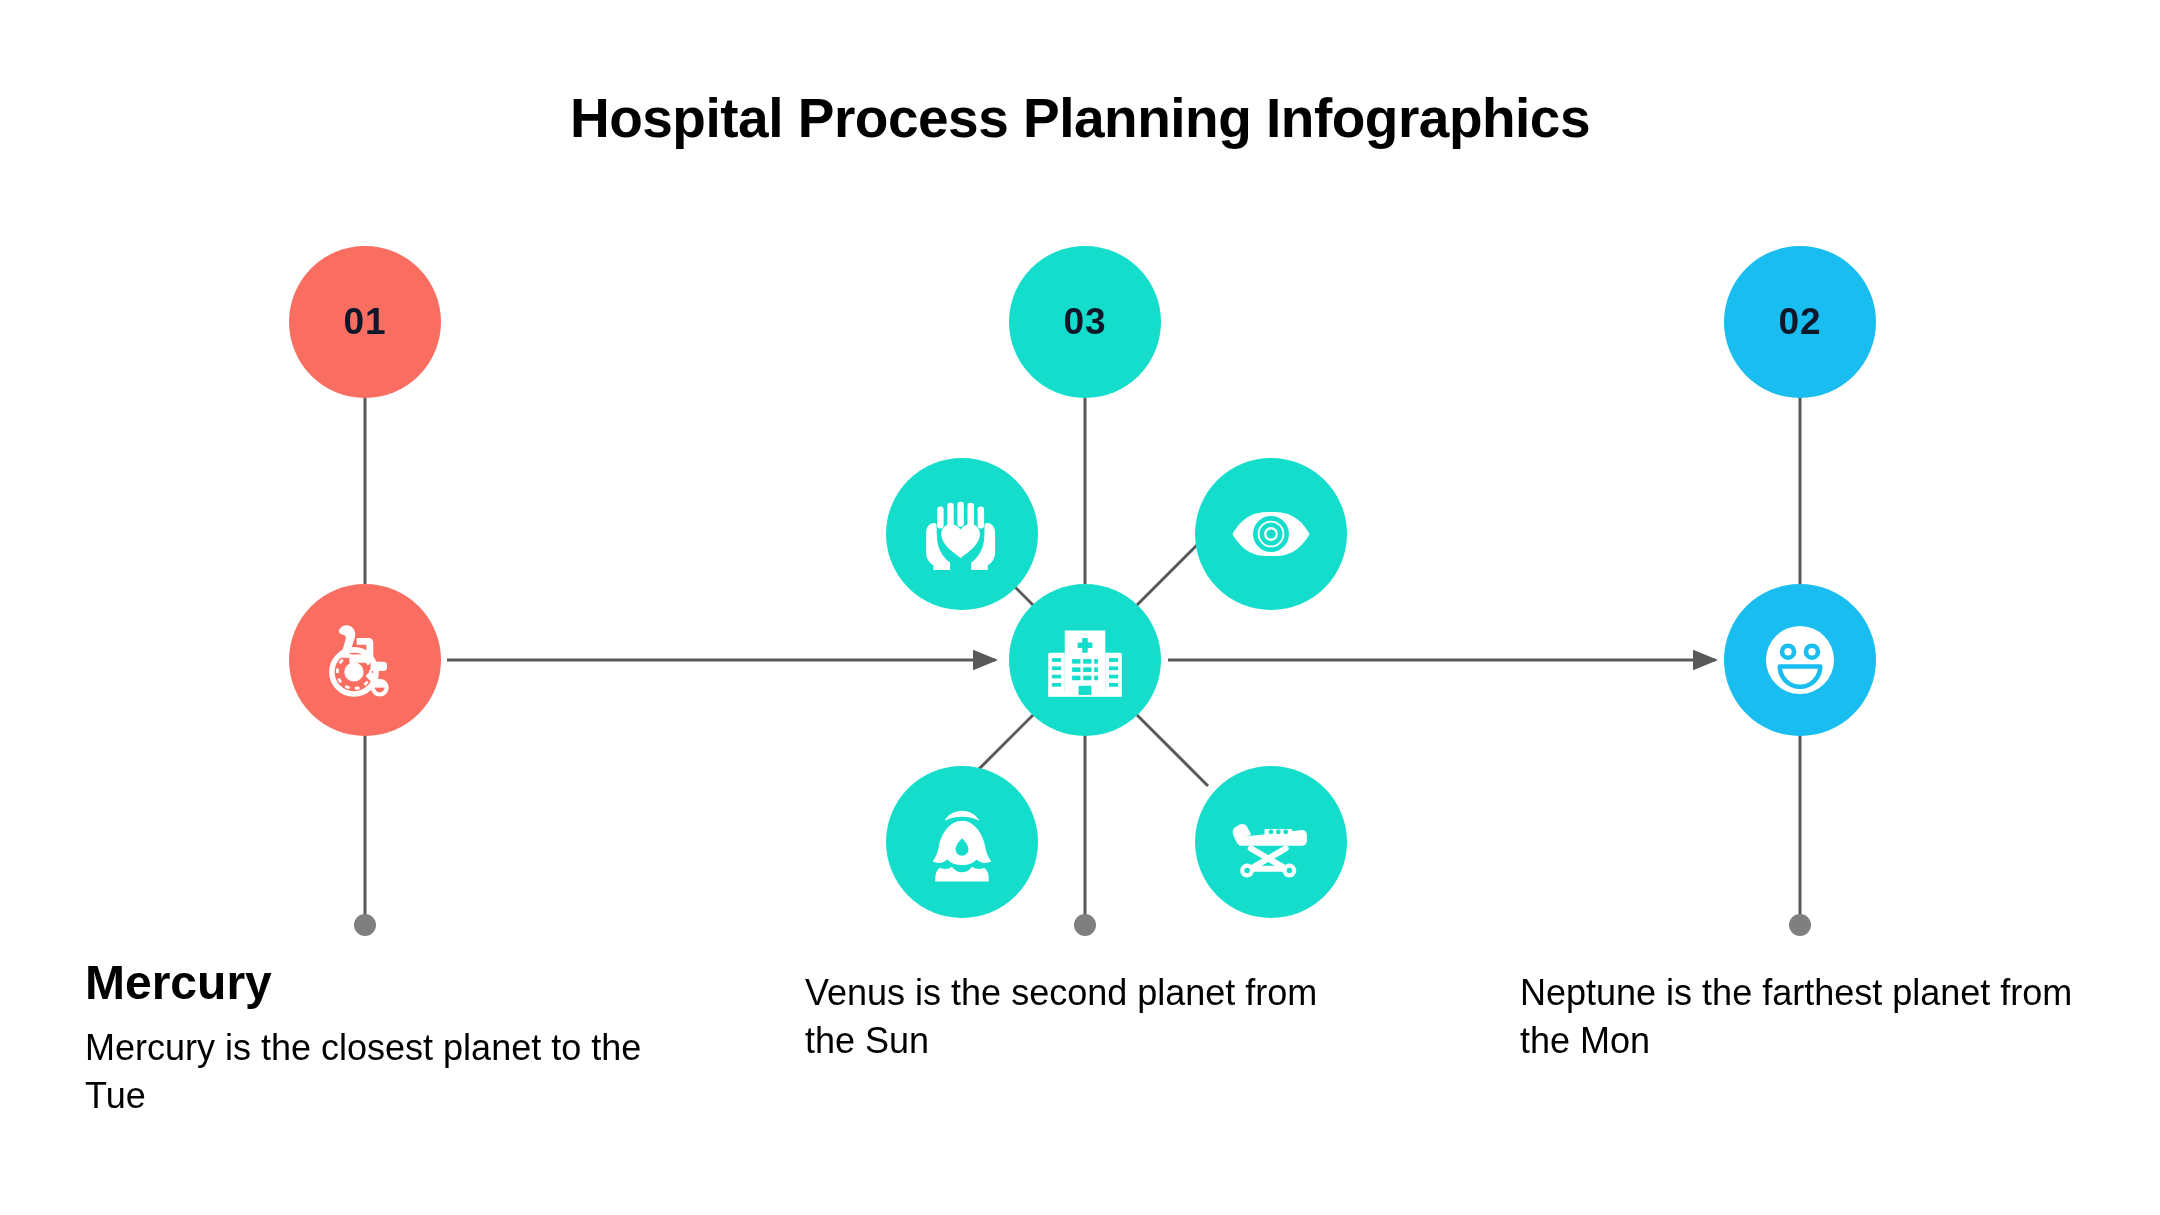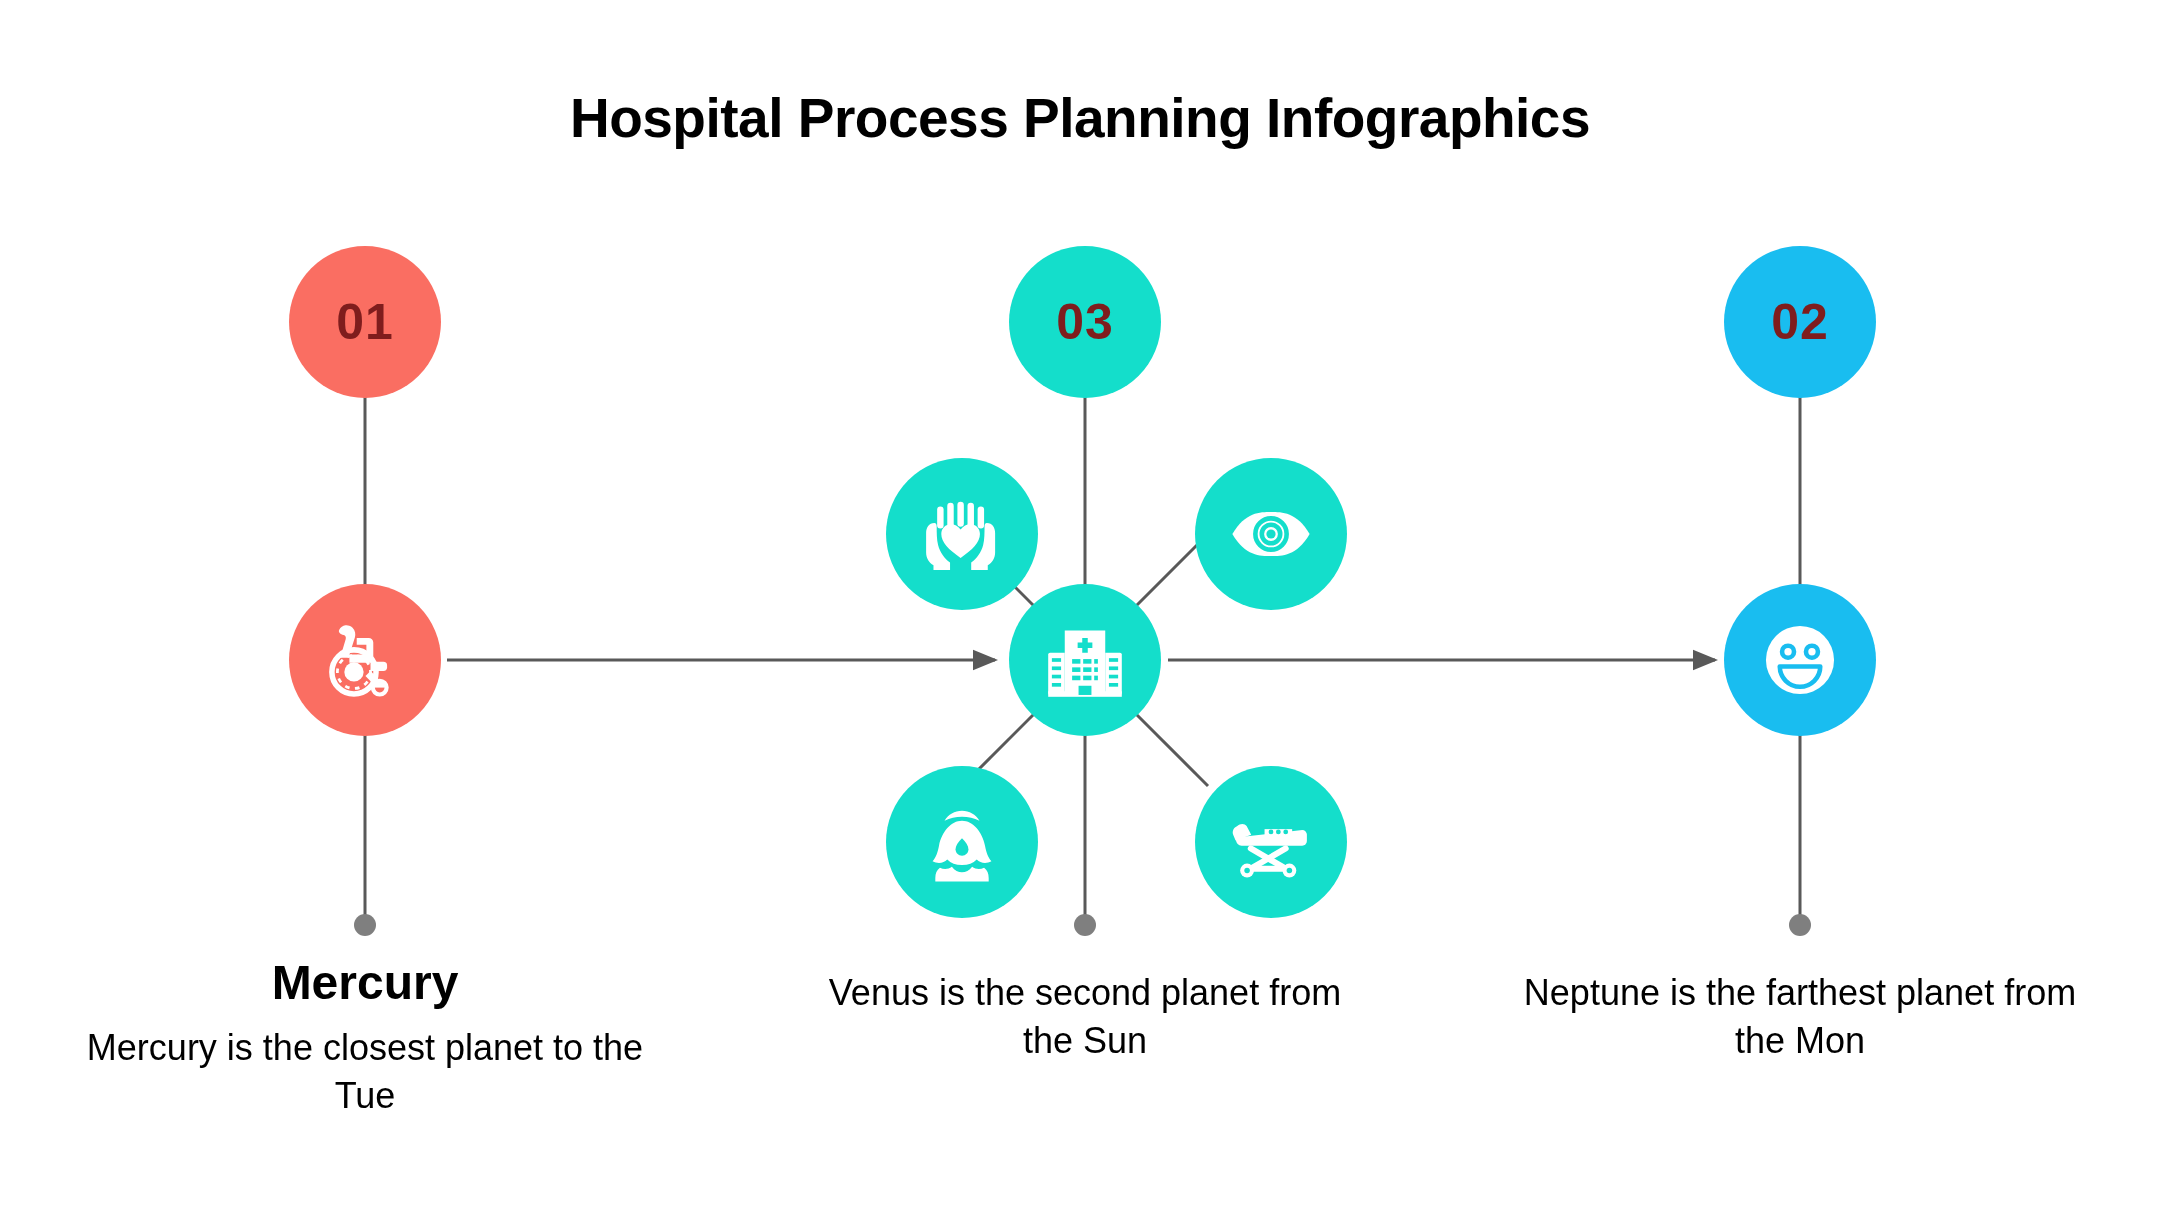--- a/index.html
+++ b/index.html
@@ -51,43 +51,43 @@
     position: absolute;
     border-radius: 50%;
     display: flex;
     align-items: center;
     justify-content: center;
   }
 
   .badge {
     width: 152px;
     height: 152px;
-    font-size: 50px;
+    font-size: 37px;
     font-weight: bold;
-    color: #7f1d1d;
+    color: #0f172a;
     letter-spacing: 1px;
   }
 
   .main-icon {
     width: 152px;
     height: 152px;
   }
 
   .sat-icon {
     width: 152px;
     height: 152px;
   }
 
   .node svg { display: block; }
 
   
   .caption {
     position: absolute;
     width: 560px;
-    text-align: center;
+    text-align: left;
   }
   .caption .name {
     font-size: 48px;
     font-weight: bold;
     color: #000000;
     line-height: 1.15;
     margin: 0;
   }
   .caption .desc {
     margin: 14px 0 0 0;

